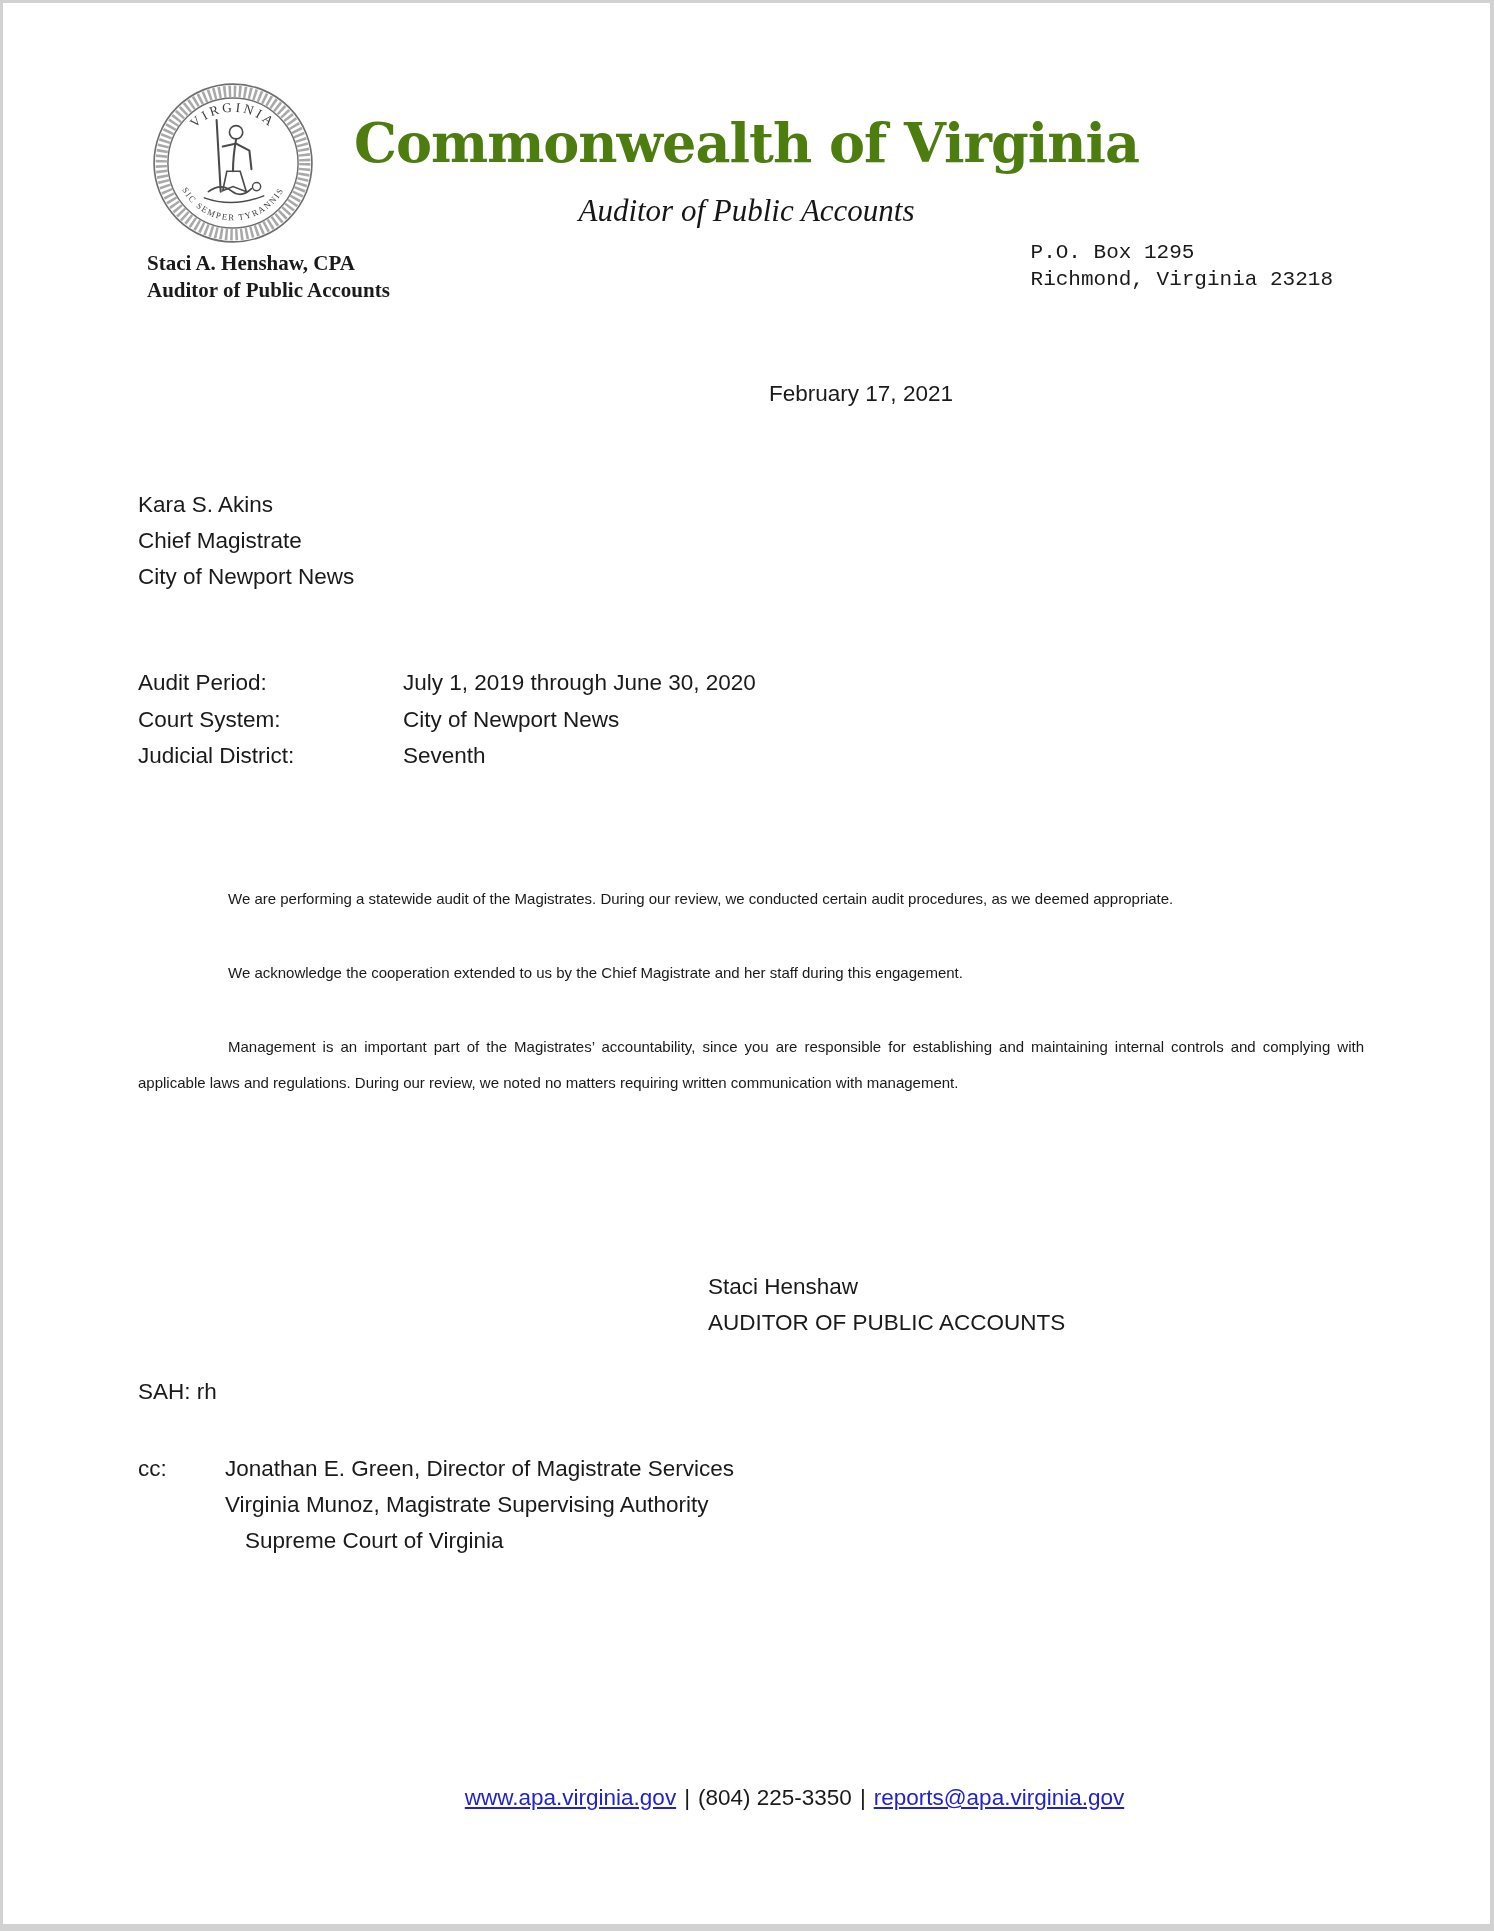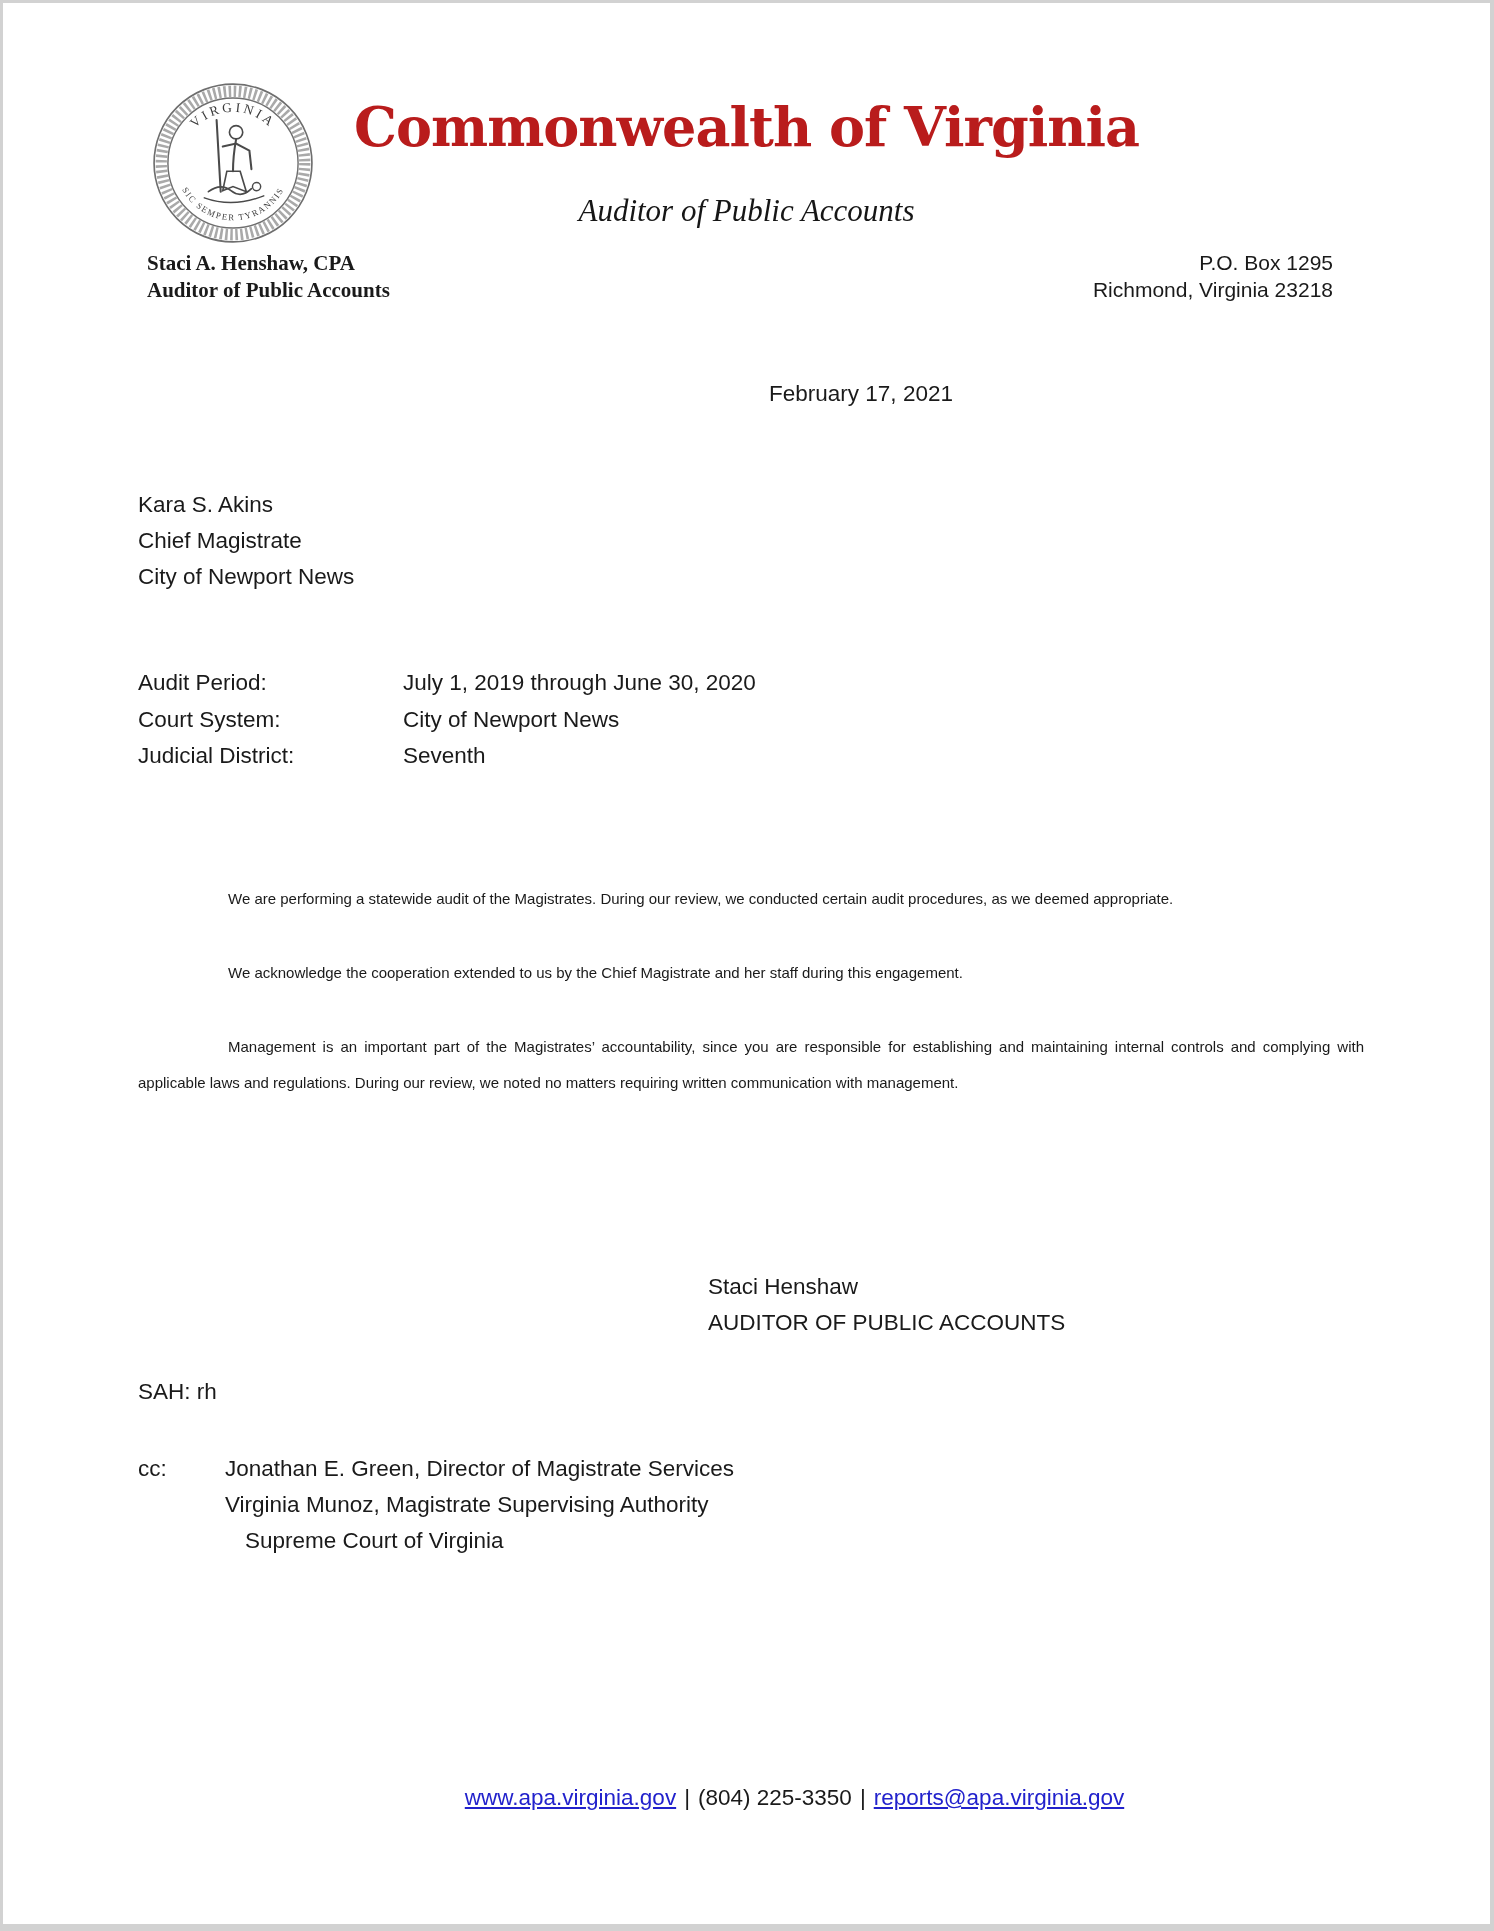--- a/index.html
+++ b/index.html
@@ -15,45 +15,44 @@
     border-bottom-width: 7px;
     font-family: "Liberation Sans", sans-serif;
     color: #1a1a1a;
     overflow: hidden;
   }
   .abs { position: absolute; }
 
   
   .seal { left: 148px; top: 78px; width: 164px; height: 164px; }
   .lh-title {
-    left: 0; top: 92px; width: 100%;
+    left: 0; top: 108px; width: 100%;
     text-align: center;
     font-family: "DejaVu Serif", serif;
     font-weight: bold;
     font-size: 54px;
     letter-spacing: -1px;
-    color: #b91c1c;
+    color: #4d7c0f;
   }
   .lh-subtitle {
     left: 0; top: 190px; width: 100%;
     text-align: center;
     font-family: "Liberation Serif", serif;
     font-style: italic;
     font-size: 31px;
     color: #161616;
   }
   .hdr-left {
     left: 144px; top: 247px;
     font-family: "Liberation Serif", serif;
     font-size: 21px; line-height: 27px; font-weight: bold;
   }
   .hdr-right {
-    right: 157px; top: 246px;
-    text-align: right;
-    font-family: Liberation Sans, sans-serif;
+    right: 157px; top: 236px;
+    font-family: Liberation Mono, monospace;
     font-size: 21px; line-height: 27px;
   }
 
   
   .date {
     left: 652px; top: 378px; width: 412px;
     text-align: center;
     font-size: 22.5px;
   }
   .recipient {

